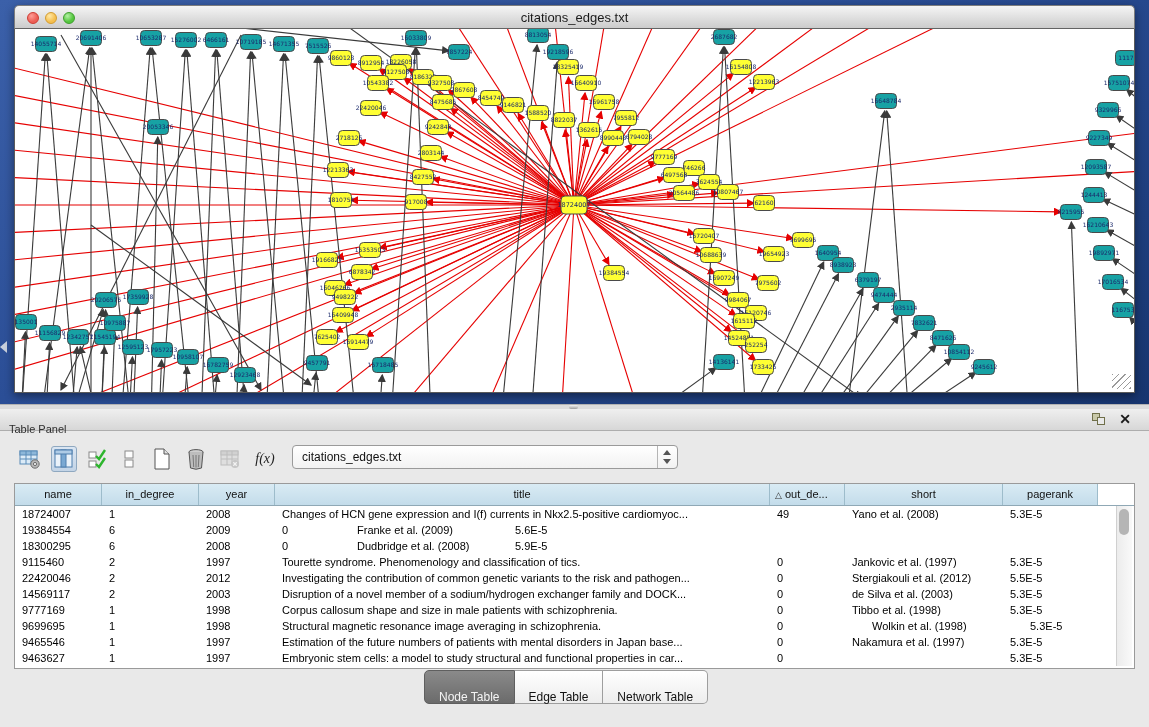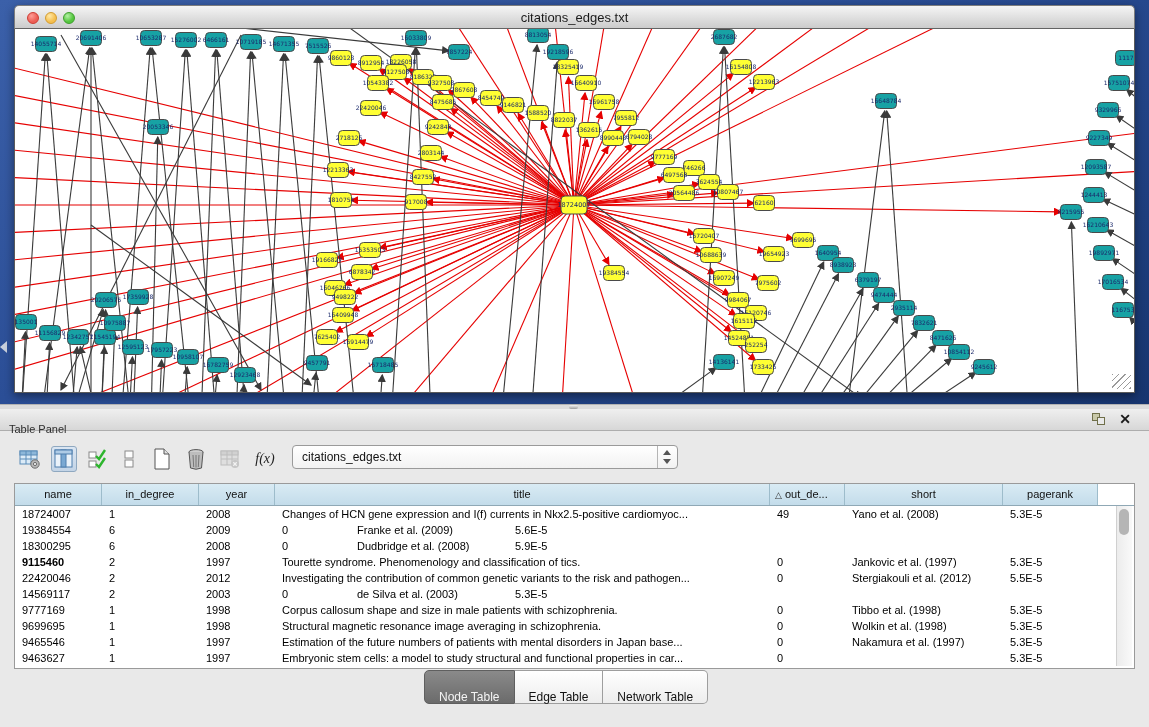--- a/index.html
+++ b/index.html
@@ -826,61 +826,62 @@
         </div>
         <div class="g-row">
           <div class="g-cell" style="width: 87px;">18300295</div>
           <div class="g-cell" style="width: 97px;">6</div>
           <div class="g-cell" style="width: 76px;">2008</div>
           <div class="g-cell" style="width: 75px;">0</div>
           <div class="g-cell" style="width: 158px;">Dudbridge et al. (2008)</div>
           <div class="g-cell" style="width: 95px;">5.9E-5</div>
         </div>
         <div class="g-row">
-          <div class="g-cell" style="width: 87px; font-weight: bold;">9115460</div>
+          <div class="g-cell" style="width: 87px;">9115460</div>
           <div class="g-cell" style="width: 97px;">2</div>
           <div class="g-cell" style="width: 76px;">1997</div>
           <div class="g-cell" style="width: 495px;">Tourette syndrome. Phenomenology and classification of tics.</div>
           <div class="g-cell" style="width: 75px;">0</div>
           <div class="g-cell" style="width: 158px;">Jankovic et al. (1997)</div>
           <div class="g-cell" style="width: 95px;">5.3E-5</div>
         </div>
         <div class="g-row">
           <div class="g-cell" style="width: 87px;">22420046</div>
           <div class="g-cell" style="width: 97px;">2</div>
           <div class="g-cell" style="width: 76px;">2012</div>
           <div class="g-cell" style="width: 495px;">Investigating the contribution of common genetic variants to the risk and pathogen...</div>
           <div class="g-cell" style="width: 75px;">0</div>
           <div class="g-cell" style="width: 158px;">Stergiakouli et al. (2012)</div>
           <div class="g-cell" style="width: 95px;">5.5E-5</div>
         </div>
         <div class="g-row">
           <div class="g-cell" style="width: 87px;">14569117</div>
           <div class="g-cell" style="width: 97px;">2</div>
           <div class="g-cell" style="width: 76px;">2003</div>
+          <div class="g-cell" style="width: 495px;">Disruption of a novel member of a sodium/hydrogen exchanger family and DOCK...</div>
           <div class="g-cell" style="width: 75px;">0</div>
           <div class="g-cell" style="width: 158px;">de Silva et al. (2003)</div>
           <div class="g-cell" style="width: 95px;">5.3E-5</div>
         </div>
         <div class="g-row">
           <div class="g-cell" style="width: 87px;">9777169</div>
           <div class="g-cell" style="width: 97px;">1</div>
           <div class="g-cell" style="width: 76px;">1998</div>
           <div class="g-cell" style="width: 495px;">Corpus callosum shape and size in male patients with schizophrenia.</div>
           <div class="g-cell" style="width: 75px;">0</div>
           <div class="g-cell" style="width: 158px;">Tibbo et al. (1998)</div>
           <div class="g-cell" style="width: 95px;">5.3E-5</div>
         </div>
         <div class="g-row">
           <div class="g-cell" style="width: 87px;">9699695</div>
           <div class="g-cell" style="width: 97px;">1</div>
           <div class="g-cell" style="width: 76px;">1998</div>
           <div class="g-cell" style="width: 495px;">Structural magnetic resonance image averaging in schizophrenia.</div>
           <div class="g-cell" style="width: 75px;">0</div>
-          <div class="g-cell" style="width: 158px;">Wolkin et al. (1998)</div>
+          <div class="g-cell" style="width: 158px; margin-left: 20px;">Wolkin et al. (1998)</div>
           <div class="g-cell" style="width: 95px;">5.3E-5</div>
         </div>
         <div class="g-row">
           <div class="g-cell" style="width: 87px;">9465546</div>
           <div class="g-cell" style="width: 97px;">1</div>
           <div class="g-cell" style="width: 76px;">1997</div>
           <div class="g-cell" style="width: 495px;">Estimation of the future numbers of patients with mental disorders in Japan base...</div>
           <div class="g-cell" style="width: 75px;">0</div>
           <div class="g-cell" style="width: 158px;">Nakamura et al. (1997)</div>
           <div class="g-cell" style="width: 95px;">5.3E-5</div>

